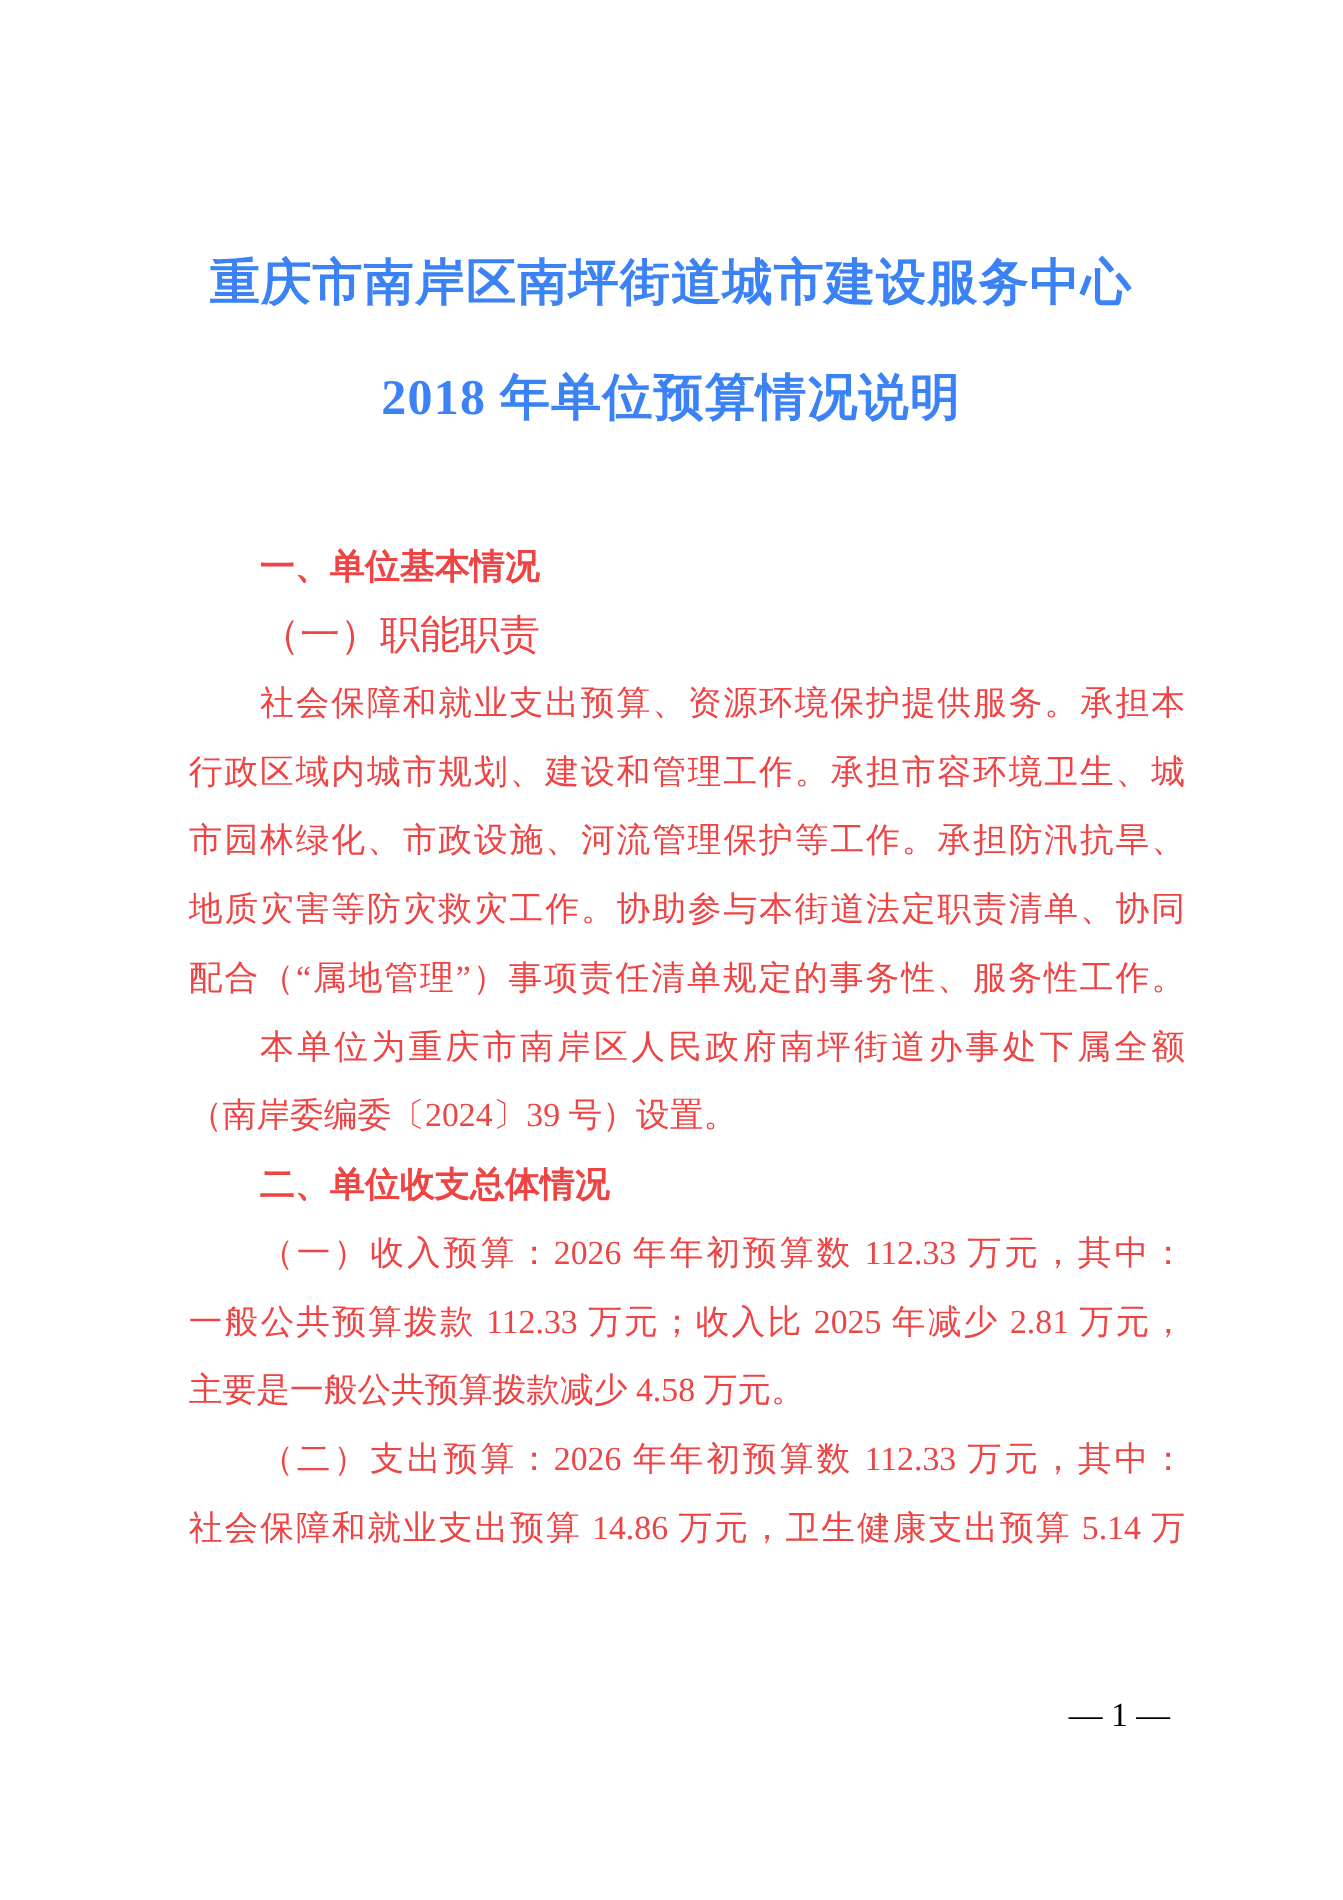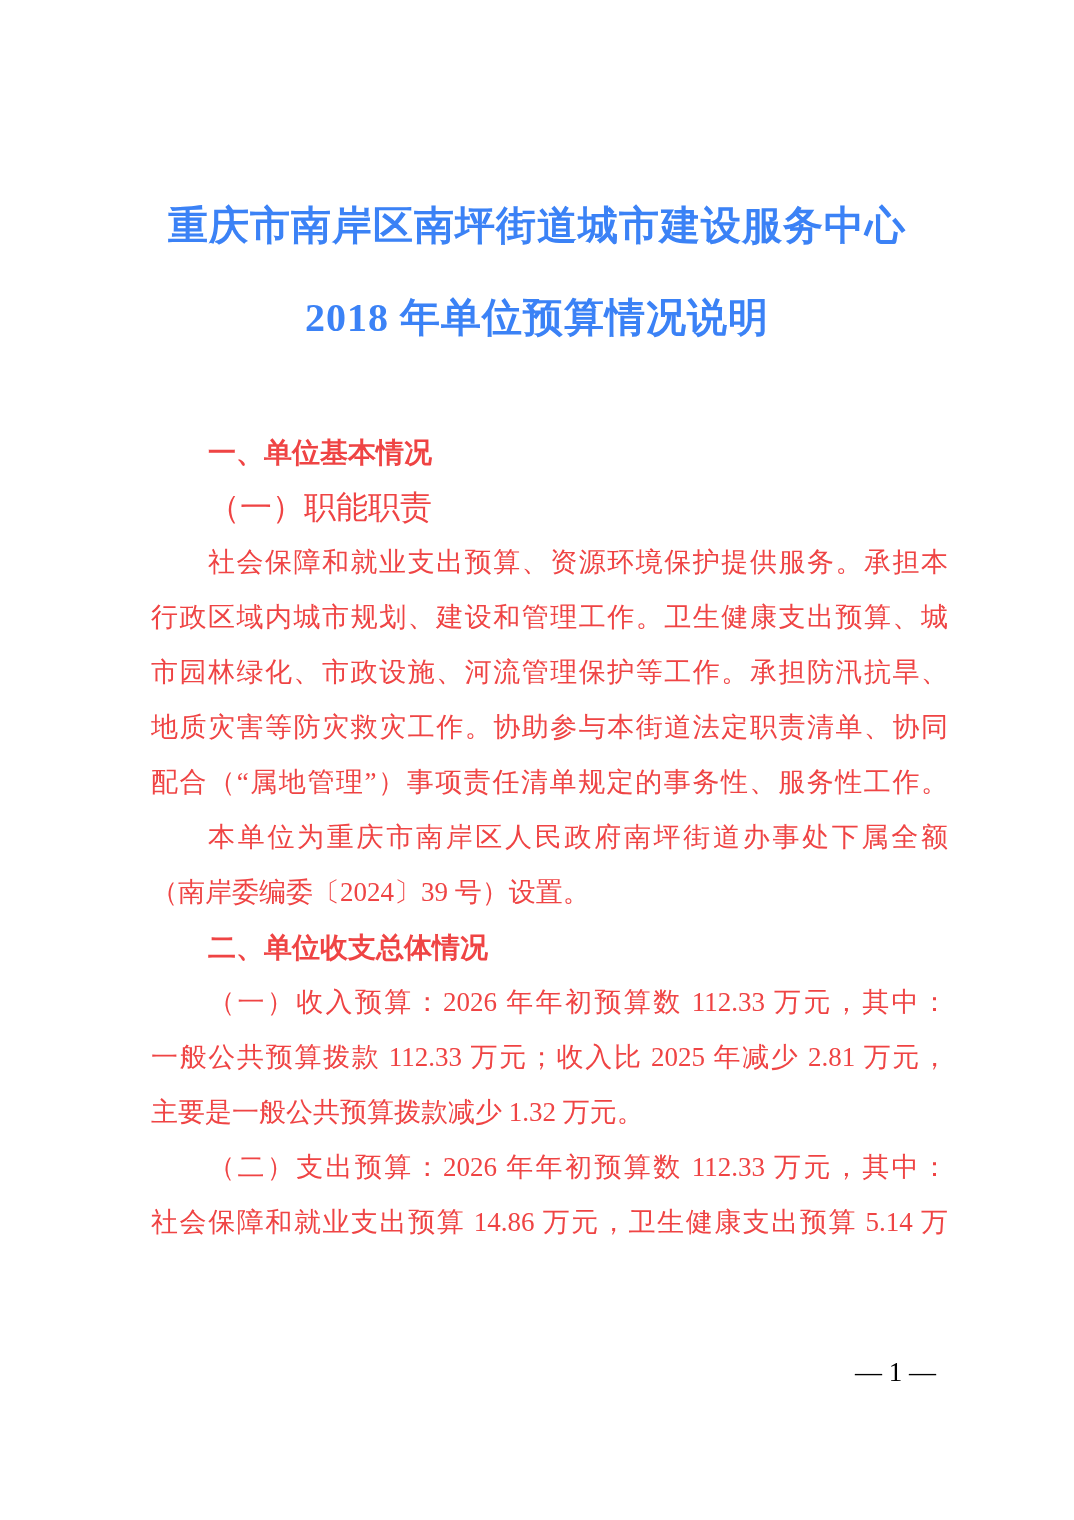--- a/index.html
+++ b/index.html
@@ -80,29 +80,29 @@
 <div class="page">
 
   <div class="doc-title t1">重庆市南岸区南坪街道城市建设服务中心</div>
 
   <div class="doc-title t2">2018 年单位预算情况说明</div>
 
   <div class="content">
       <div class="line h1 indent">一、单位基本情况</div>
       <div class="line h2 indent">（一）职能职责</div>
       <div class="line body indent jfull">社会保障和就业支出预算、资源环境保护提供服务。承担本</div>
-      <div class="line body jfull">行政区域内城市规划、建设和管理工作。卫生健康支出预算、城</div>
+      <div class="line body jfull">行政区域内城市规划、建设和管理工作。承担市容环境卫生、城</div>
       <div class="line body jfull">市园林绿化、市政设施、河流管理保护等工作。承担防汛抗旱、</div>
       <div class="line body jfull">地质灾害等防灾救灾工作。协助参与本街道法定职责清单、协同</div>
       <div class="line body jfull">配合（“属地管理”）事项责任清单规定的事务性、服务性工作。</div>
       <div class="line body indent jfull">本单位为重庆市南岸区人民政府南坪街道办事处下属全额</div>
       <div class="line body">（南岸委编委〔2024〕39 号）设置。</div>
       <div class="line h1 indent">二、单位收支总体情况</div>
       <div class="line body indent jfull">（一）收入预算：2026 年年初预算数 112.33 万元，其中：</div>
       <div class="line body jfull">一般公共预算拨款 112.33 万元；收入比 2025 年减少 2.81 万元，</div>
-      <div class="line body">主要是一般公共预算拨款减少 1.32 万元。</div>
+      <div class="line body">主要是一般公共预算拨款减少 4.58 万元。</div>
       <div class="line body indent jfull">（二）支出预算：2026 年年初预算数 112.33 万元，其中：</div>
       <div class="line body jfull">社会保障和就业支出预算 14.86 万元，卫生健康支出预算 5.14 万</div>
     </div>
 
   <div class="footer-pageno">— 1 —</div>
 
 </div>
 
 </body></html>

